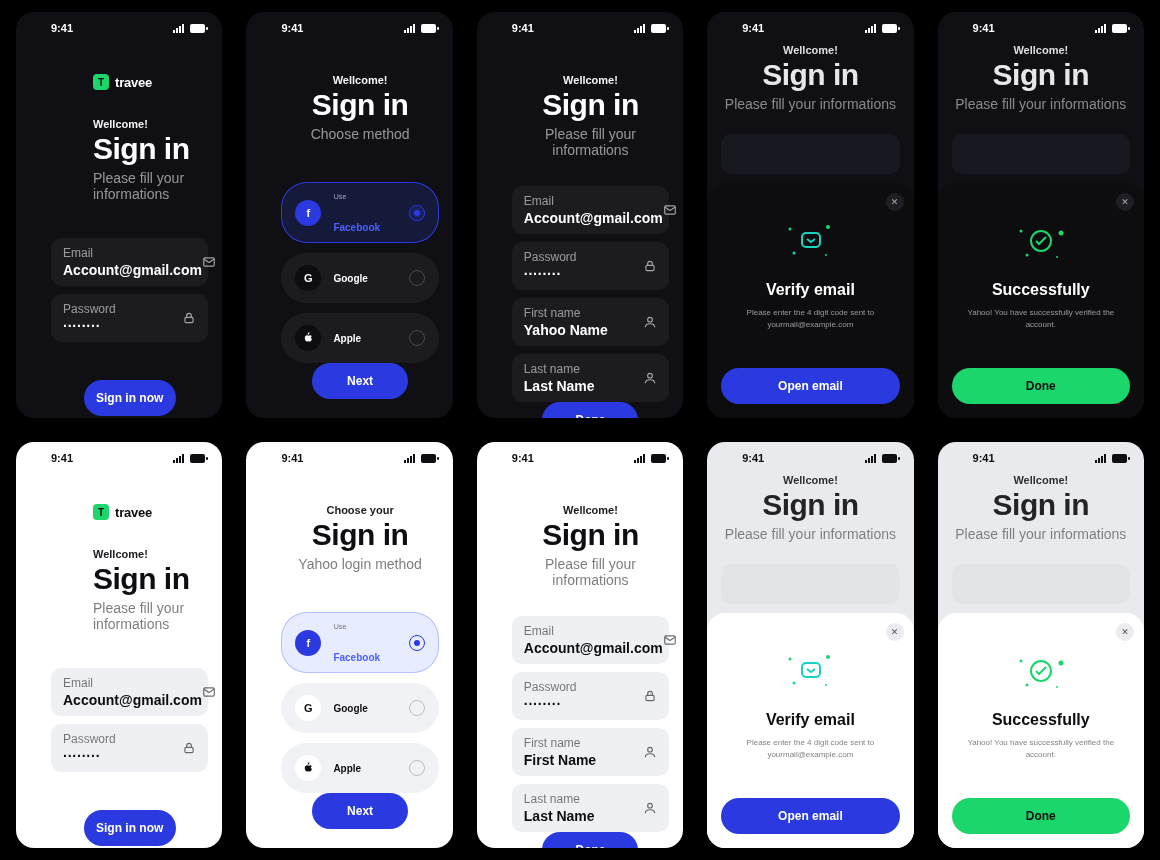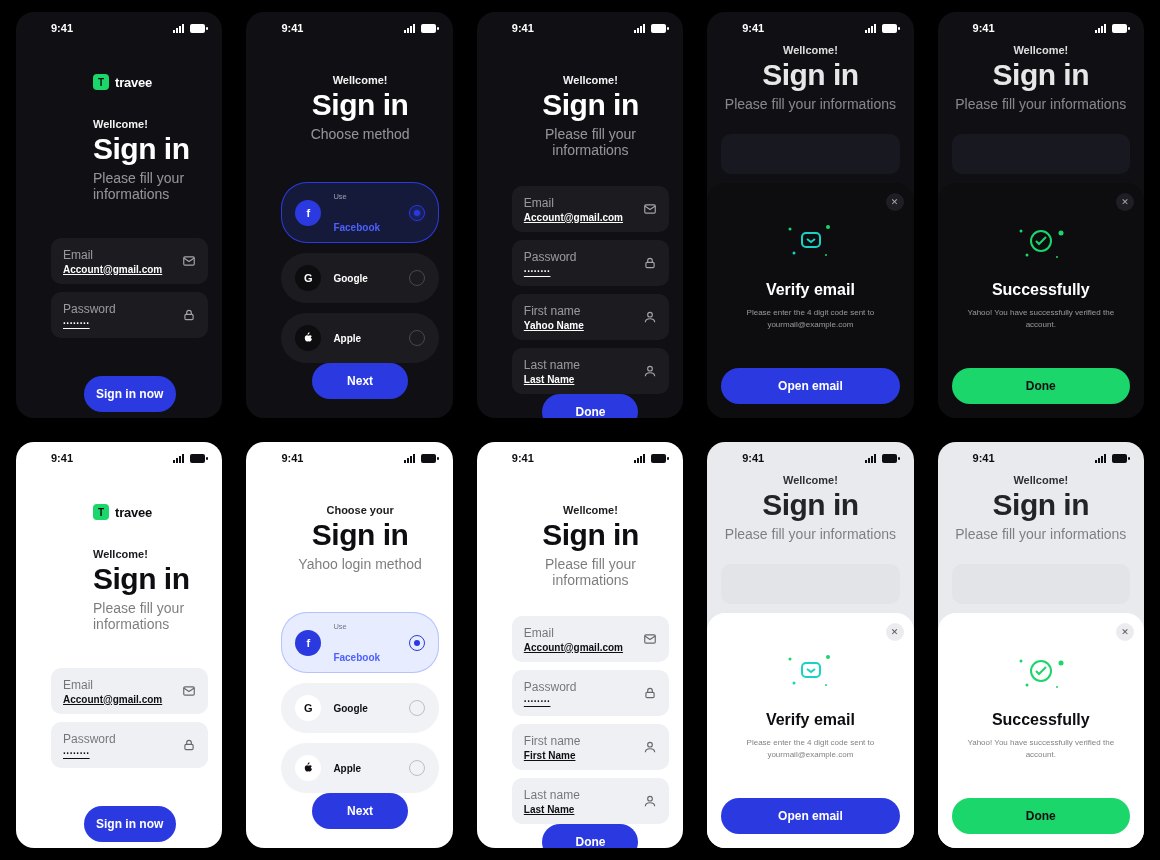--- a/index.html
+++ b/index.html
@@ -63,21 +63,21 @@
   padding: 8px 12px;
   display: flex;
   align-items: center;
   justify-content: space-between;
   min-height: 46px;
 }
 .dark .field { background: #1b1b20; }
 .light .field { background: #eef0f3; }
 .field-left { display: flex; flex-direction: column; gap: 2px; }
 .field-label { font-size: 12px; opacity: .55; }
-.field-value { font-size: 10px; font-weight: 600; text-decoration: underline; }
+.field-value { font-size: 14px; font-weight: 600; }
 .field-icon { opacity: .6; display: flex; }
 .providers { display: flex; flex-direction: column; gap: 10px; margin-top: 6px; }
 .provider {
   border-radius: 26px;
   padding: 10px 14px;
   display: flex;
   align-items: center;
   gap: 12px;
   min-height: 50px;
   position: relative;

